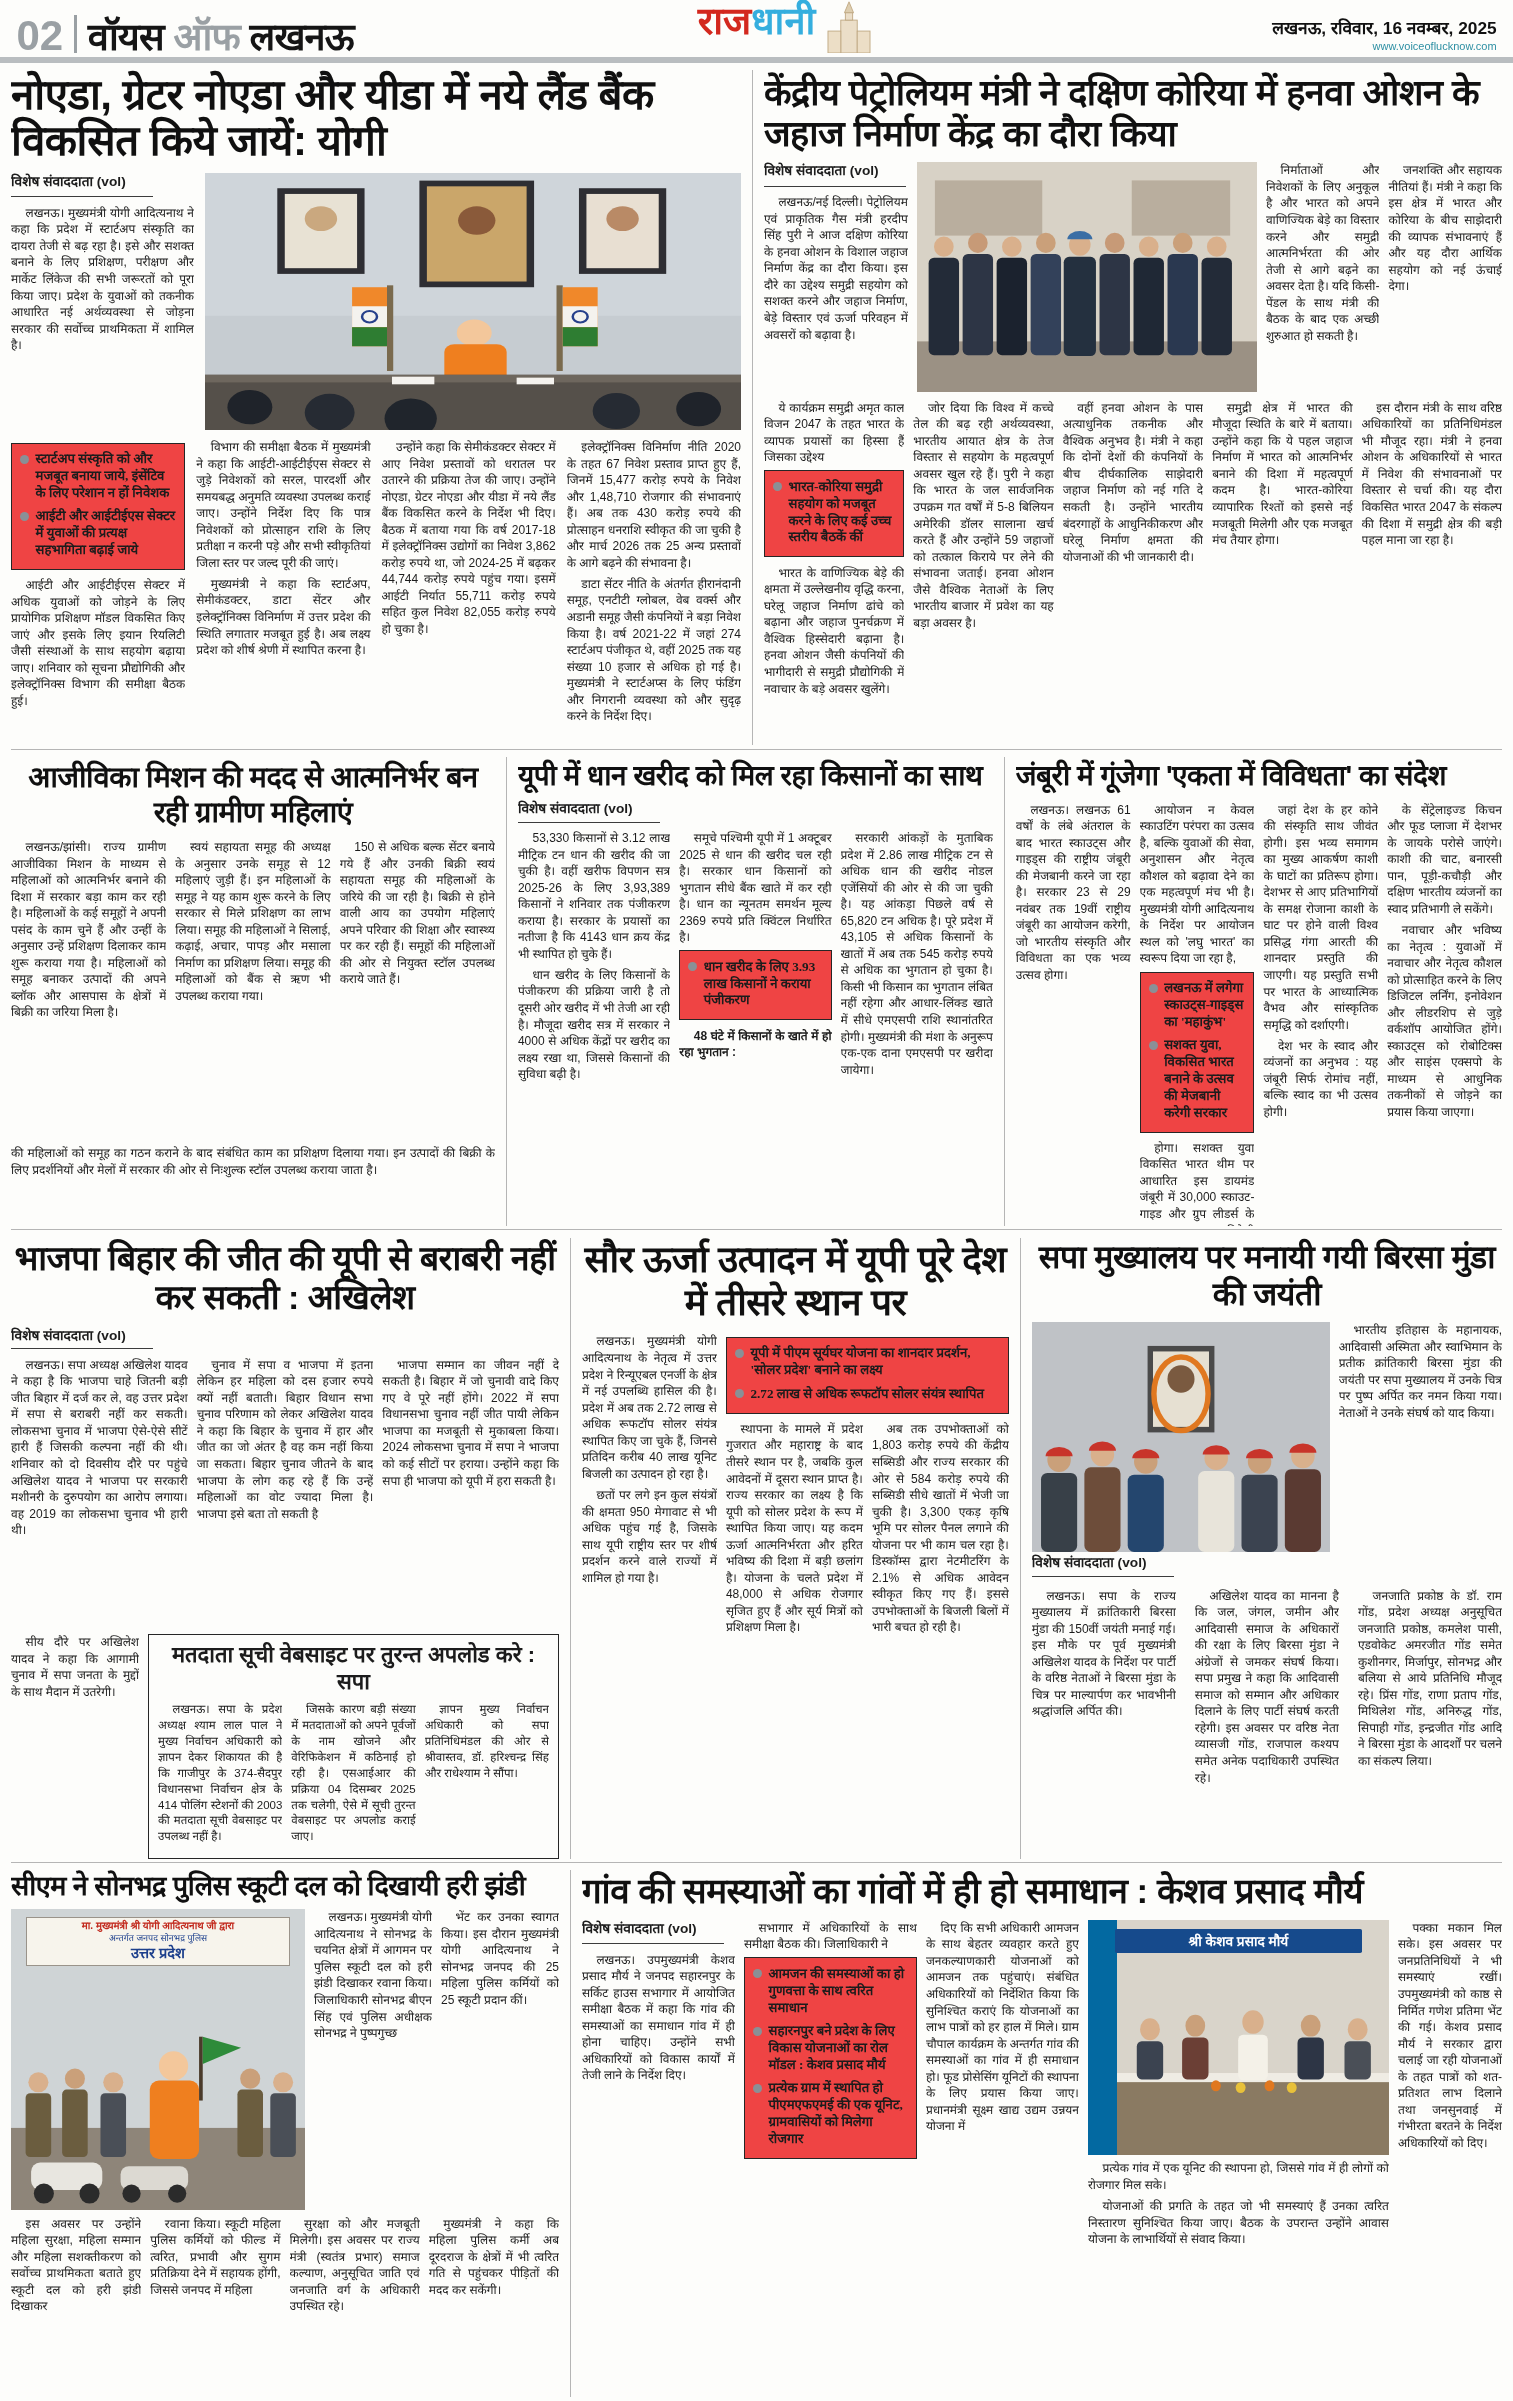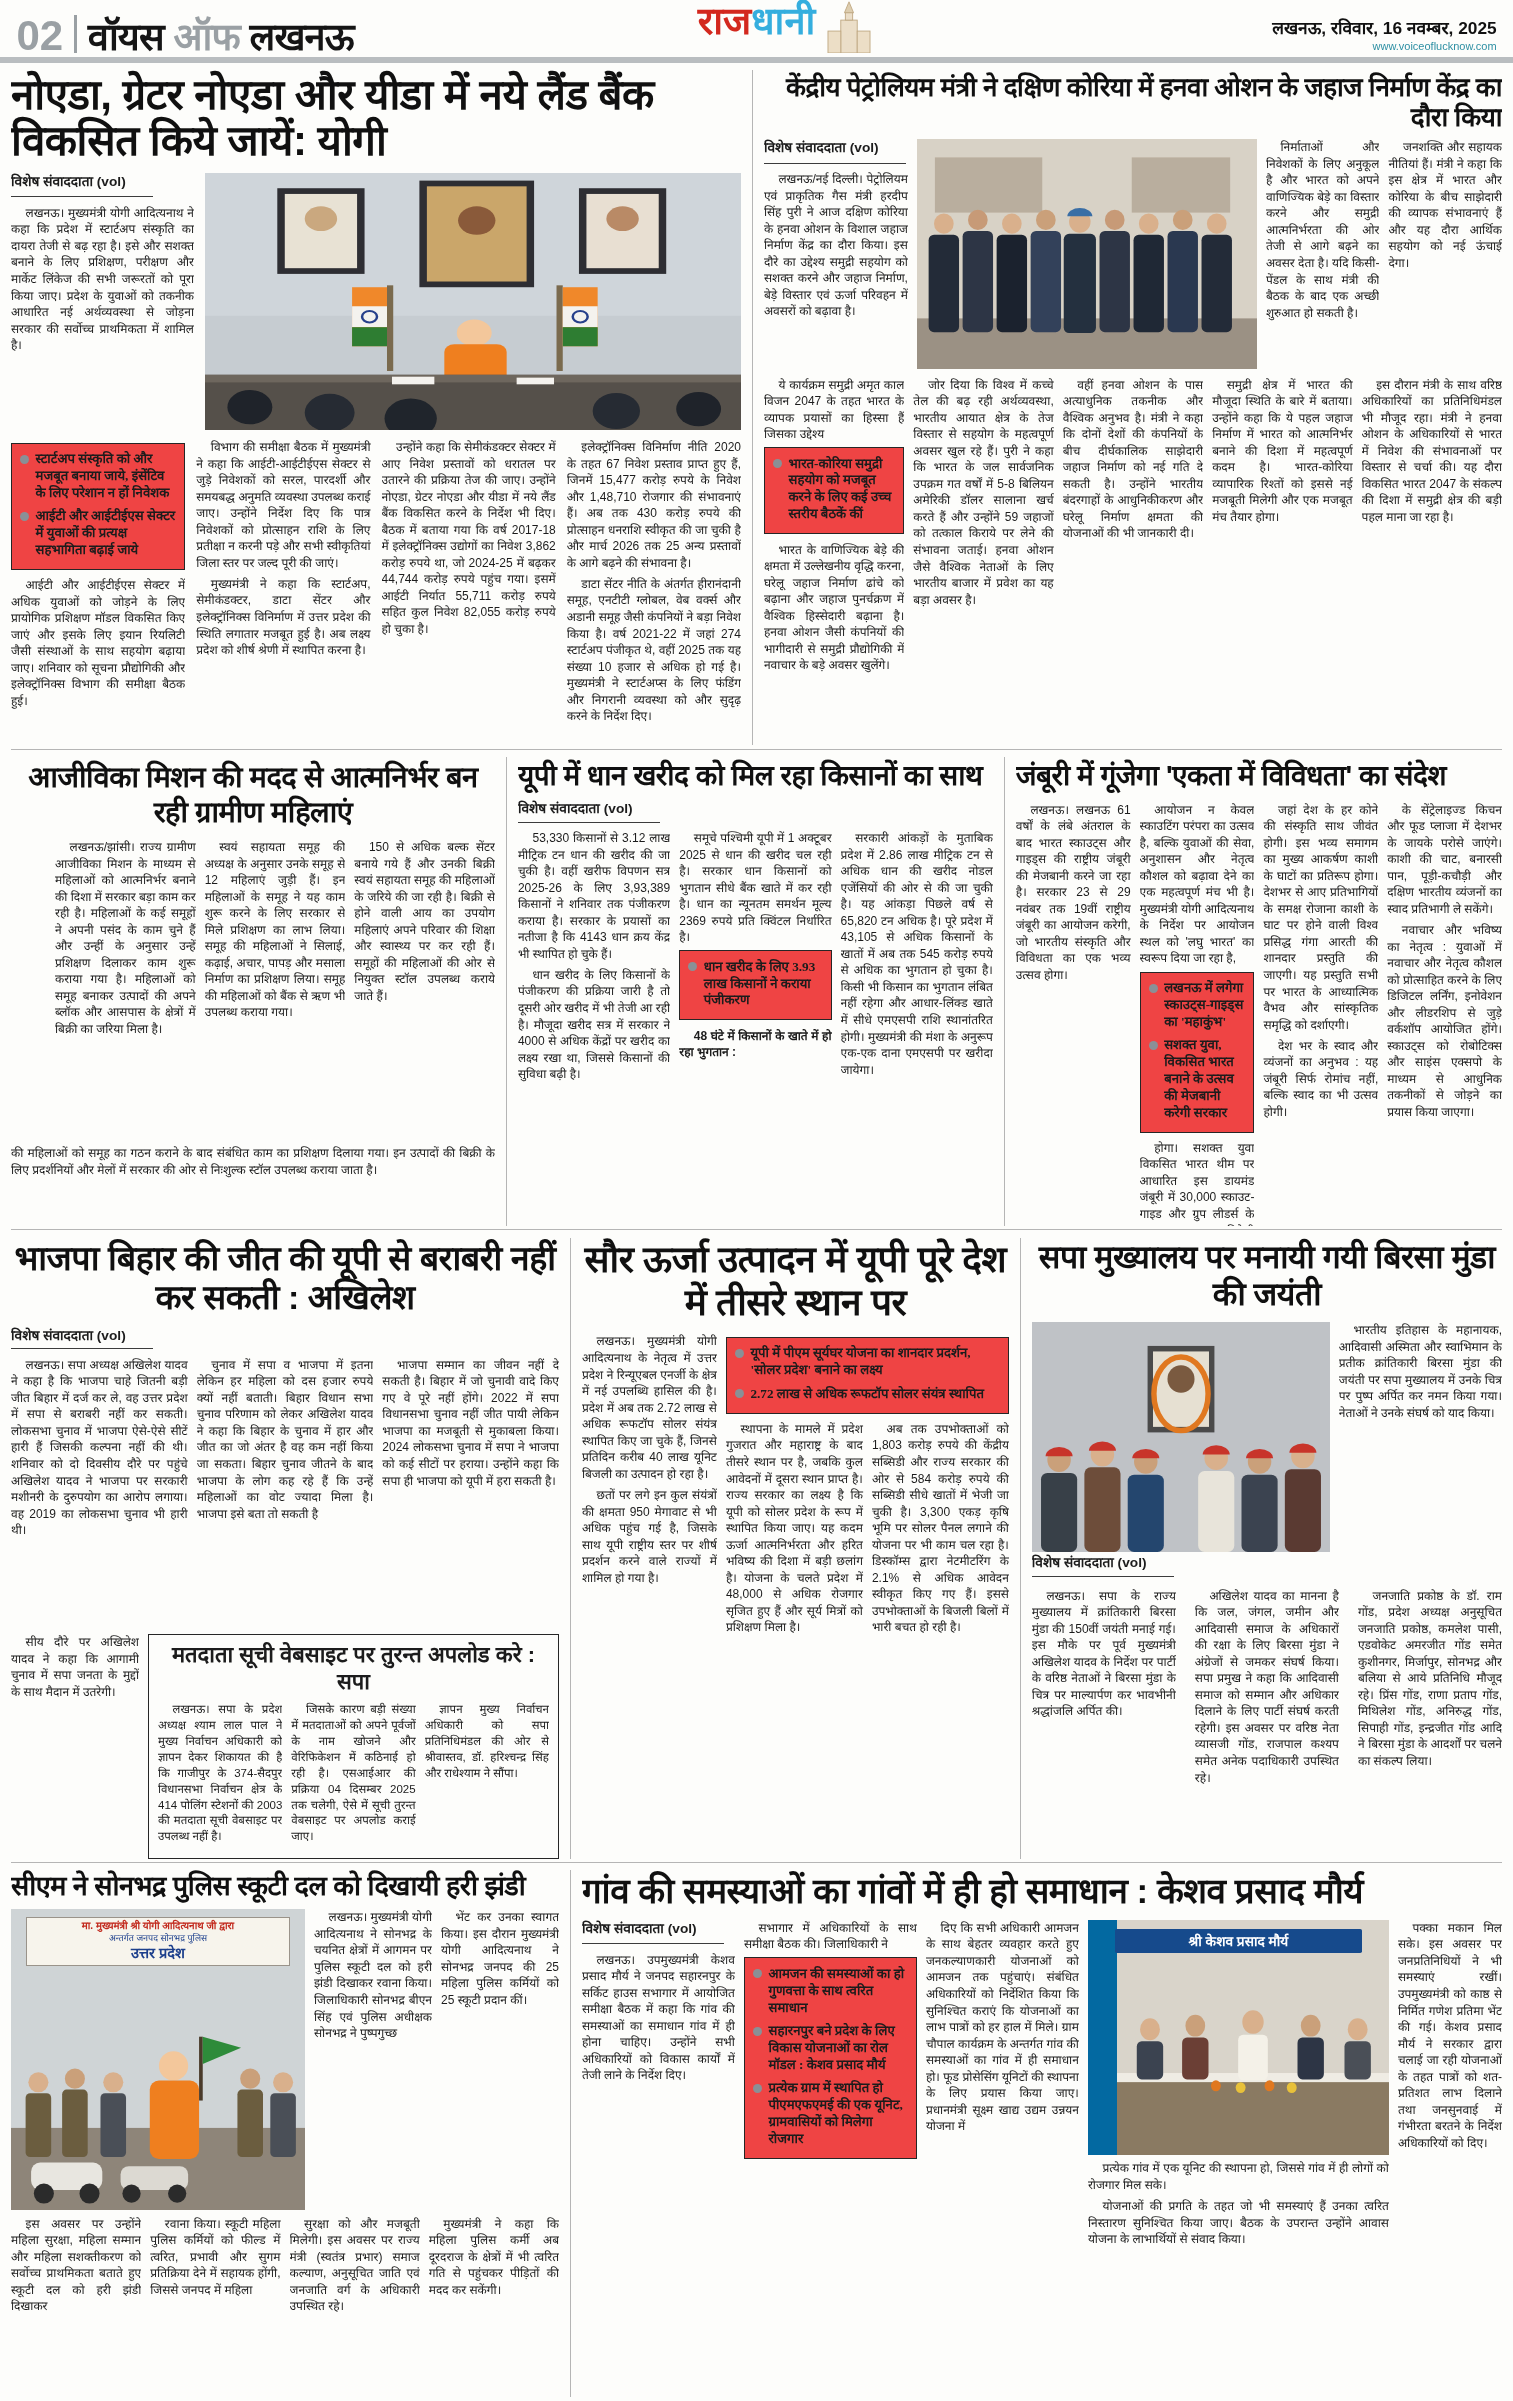--- a/index.html
+++ b/index.html
@@ -25,21 +25,21 @@
   .row{display:flex;gap:11px;padding:7.3px 11px 3.7px;}
   .row1{height:686px;}
   .row2{height:480px;}
   .row3{height:632px;}
   .row4{height:538px;}
   .vdiv{width:0.9px;background:#b5b5b5;flex:none;}
   .hdivider{height:0.9px;background:#b5b5b5;margin:0 11px;}
   article{overflow:hidden;display:flex;flex-direction:column;}
   .hl{font-weight:800;color:#101010;letter-spacing:-0.5px;}
   .hl-a1{font-size:42px;line-height:1.1;margin:1.8px 0 9px;}
-  .hl-a2{font-size:26px;line-height:1.16;margin:1.8px 0 7.3px;text-align:right;}
+  .hl-a2{font-size:36px;line-height:1.16;margin:1.8px 0 7.3px;}
   .hl-c{text-align:center;}
   .hl-a3{font-size:29px;line-height:1.2;margin:3.7px 0 9px;}
   .hl-a4{font-size:28px;line-height:1.15;margin:3.7px 0 5.5px;}
   .hl-a5{font-size:28px;line-height:1.15;margin:3.7px 0 9px;}
   .hl-a6{font-size:34px;line-height:1.15;margin:1.8px 0 7.3px;}
   .hl-a7{font-size:37px;line-height:1.15;margin:1.8px 0 9px;}
   .hl-a8{font-size:32px;line-height:1.15;margin:1.8px 0 9px;}
   .hl-a9{font-size:27px;line-height:1.1;margin:1.8px 0 7.3px;}
   .hl-a10{font-size:35px;line-height:1.1;margin:1.8px 0 9px;}
   .byline{font-weight:800;font-size:13.7px;width:fit-content;border-bottom:1.8px solid #3c3c3c;padding:0 27px 4.6px 0;margin-bottom:7.3px;}
@@ -55,21 +55,21 @@
   .a1{width:730px;flex:none;}
   .a1-top{display:flex;gap:11px;height:257px;flex:none;}
   .a1-left{width:183px;flex:none;}
   .a1-bottom{display:flex;gap:11px;margin-top:9px;flex:1;overflow:hidden;}
   .a2{flex:1;}
   .a2-top{display:flex;gap:9px;height:230px;flex:none;}
   .a2-c1{width:144px;flex:none;}
   .photo-a2{width:340px;}
   .a2-bottom{display:flex;gap:9px;margin-top:7.3px;flex:1;overflow:hidden;}
   .a3{width:484px;flex:none;}
-  .a3-cols{display:flex;gap:9px;height:301px;flex:none;margin-left:44px;}
+  .a3-cols{display:flex;gap:9px;height:301px;flex:none;}
   .a3-footer{font-size:12px;line-height:1.4;text-align:justify;margin-top:5.5px;overflow:hidden;flex:1;}
   .a4{width:475px;flex:none;}
   .a4-cols{display:flex;gap:9px;flex:1;overflow:hidden;}
   .a5{flex:1;}
   .a5-cols{display:flex;gap:9px;flex:1;overflow:hidden;}
   .a6{width:548px;flex:none;}
   .a6-cols{display:flex;gap:9px;height:270px;flex:none;}
   .a6-bottom{display:flex;gap:9px;margin-top:7.3px;flex:1;overflow:hidden;}
   .a6-bl{width:128px;flex:none;}
   .subbox{flex:1;border:1.8px solid #262626;padding:7.3px 9px;overflow:hidden;display:flex;flex-direction:column;}

